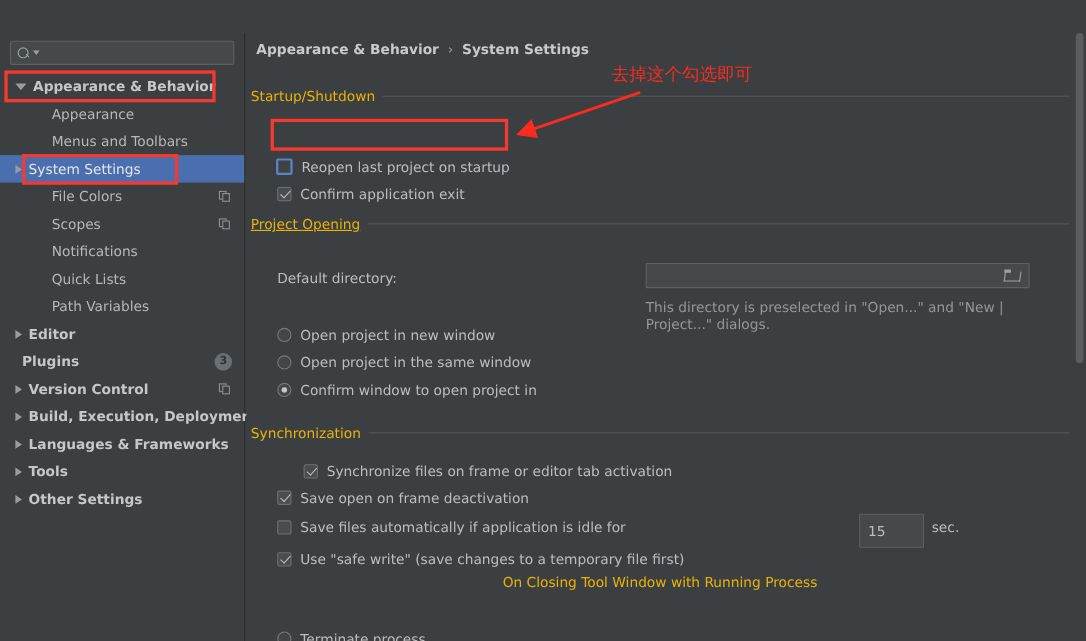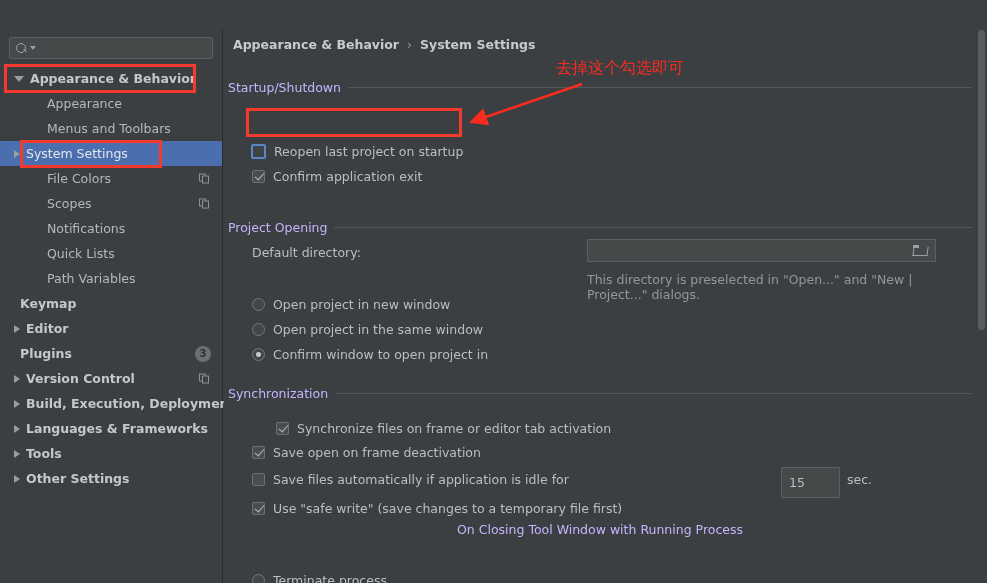--- a/index.html
+++ b/index.html
@@ -153,21 +153,21 @@
     position: absolute; left: 9px; top: 7px;
     font-size: 12.5px; font-weight: bold; color: #c8cacc;
     display: flex; align-items: center; gap: 8px;
   }
   .breadcrumb .sep { font-weight: normal; color: #9a9da0; }
 
   .section {
     position: absolute; left: 4px;
     width: 744px;
     display: flex; align-items: center;
-    color: #c4b5fd; font-size: 12.5px;
+    color: #eab308; font-size: 12.5px;
   }
   .section .line {
     flex: 1; height: 1px; background: #55585a; margin-left: 7px;
   }
 
   .ctl {
     position: absolute;
     display: flex; align-items: center;
     color: #bcbec0; font-size: 12.5px;
     cursor: pointer;
@@ -315,24 +315,20 @@
         <div class="tree-row depth2">
           <span class="label">Notifications</span>
         </div>
         <div class="tree-row depth2">
           <span class="label">Quick Lists</span>
         </div>
         <div class="tree-row depth2">
           <span class="label">Path Variables</span>
         </div>
         <div class="tree-row depth1 bold">
-          <span class="twisty none"></span>
-          <span class="label">Keymap</span>
-        </div>
-        <div class="tree-row depth1 bold">
           <span class="twisty "></span>
           <span class="label">Editor</span>
         </div>
         <div class="tree-row depth1 bold">
           <span class="twisty none"></span>
           <span class="label">Plugins</span>
           <span class="row-badge">3</span>
         </div>
         <div class="tree-row depth1 bold">
           <span class="twisty "></span>
@@ -375,21 +371,21 @@
     </div>
     <div class="ctl" style="left:27px; top:114px;">
       <span class="cb focus"></span>
       <span>Reopen last project on startup</span>
     </div>
     <div class="ctl" style="left:28px; top:139px;">
       <span class="cb checked"></span>
       <span>Confirm application exit</span>
     </div>
 
-    <div class="section" style="top:190px;">
+    <div class="section" style="top:166px;text-decoration:underline;">
       <span>Project Opening</span>
       <span class="line"></span>
     </div>
     <div style="position:absolute; left:28px; top:215px; color:#bcbec0; font-size:12.5px;">Default directory:</div>
     <div class="field dir-field">
       <span style="padding-left:6px;"></span>
       <span class="folder-ic"></span>
     </div>
     <div class="hint">This directory is preselected in "Open..." and "New | Project..." dialogs.</div>
     <div class="ctl" style="left:28px; top:267px;">

